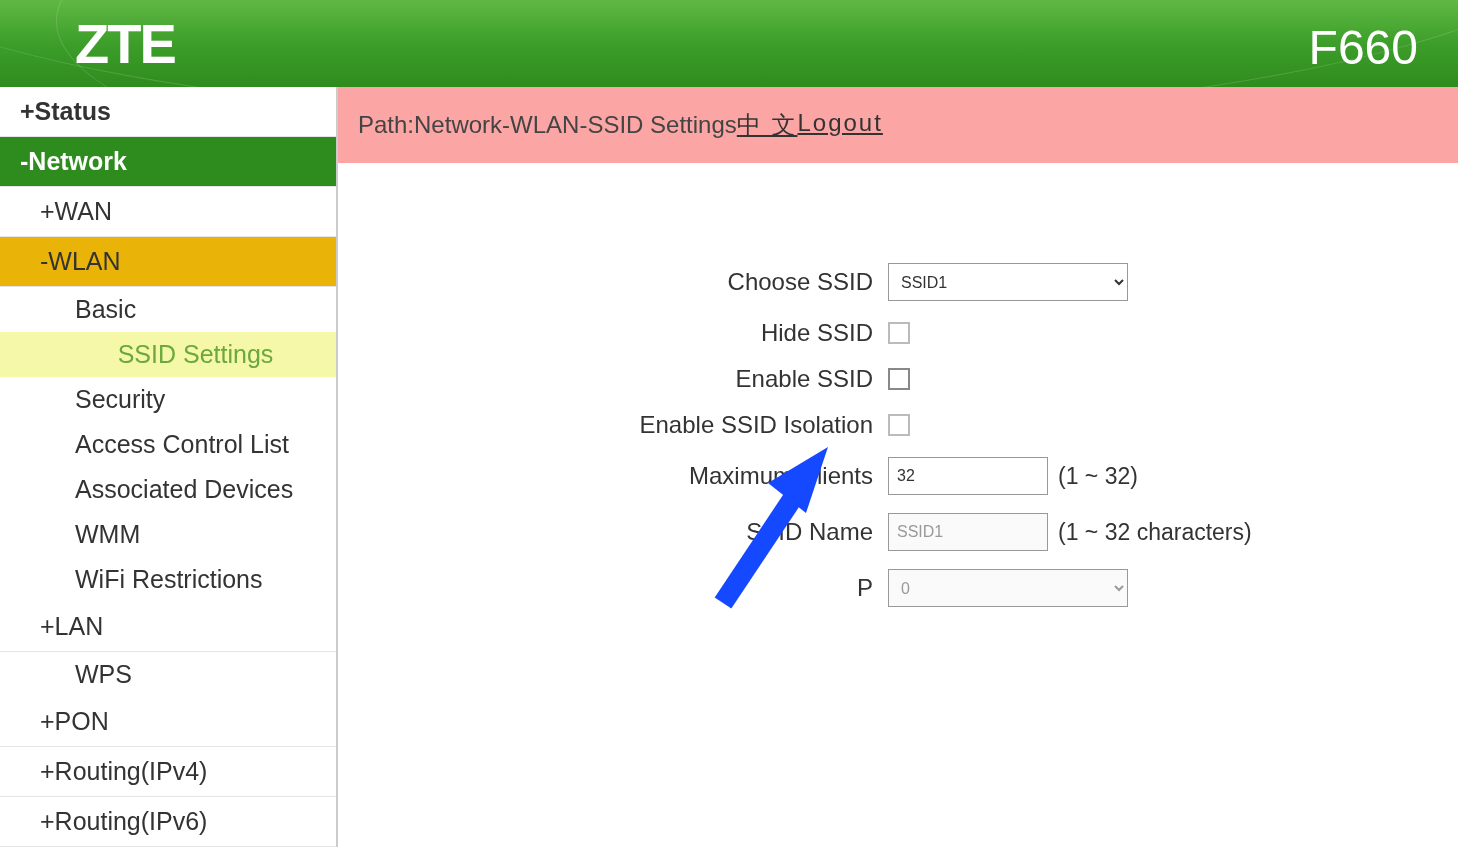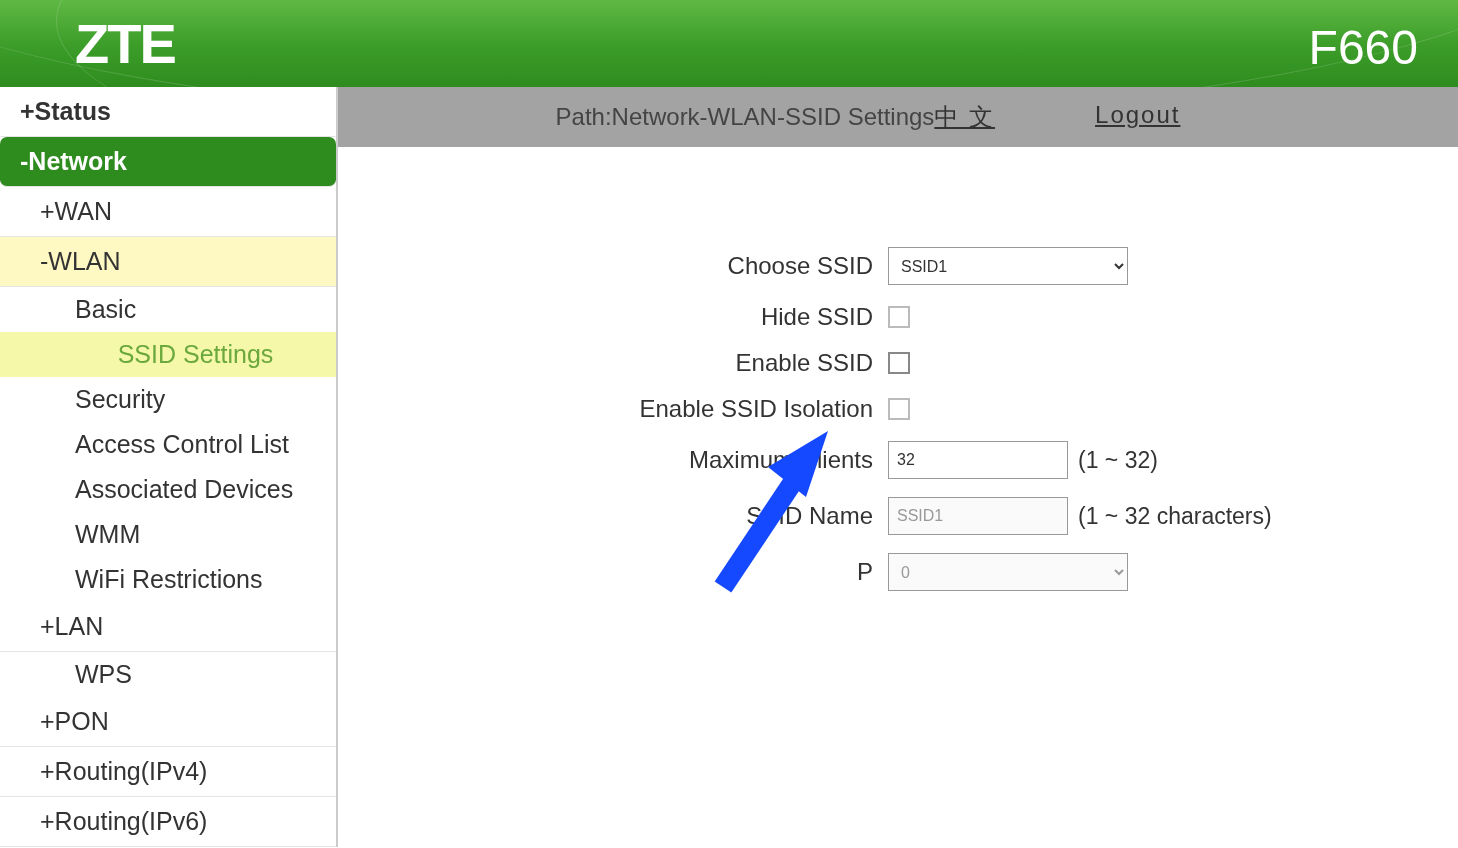--- a/index.html
+++ b/index.html
@@ -53,57 +53,56 @@
   padding: 10px 20px;
   font-size: 25px;
   border-bottom: 1px solid #e5e5e5;
   cursor: pointer;
   color: #333;
 }
 .sidebar-section { font-weight: bold; padding-left: 20px; }
 .sidebar-section.active {
   background: #2e8c1e;
   color: #fff;
-  border-radius: 7px;
 }
 .sidebar-sub { padding-left: 40px; font-weight: normal; }
-.sidebar-sub.active { background: #fef9c3; }
+.sidebar-sub.active { background: #eab308; }
 .sidebar-sub-sub { padding-left: 75px; font-weight: normal; border-bottom: none; padding-top: 8px; padding-bottom: 8px; }
 .sidebar-sub-sub.active { background: #f5f8a8; color: #6ba83d; text-align: center; }
 
 .main { flex: 1; }
 
 .pathbar {
-  background: #a3a3a3;
-  padding: 14px 20px;
+  background: #fca5a5;
+  padding: 22px 20px;
   display: flex;
-  justify-content: center;
+  justify-content: flex-start;
   align-items: center;
   font-size: 24px;
   color: #444;
 }
-.pathbar-right { display: flex; gap: 100px; padding-right: 60px; }
+.pathbar-right { display: flex; padding-right: 60px; }
 .pathbar-right a { color: #333; text-decoration: underline; cursor: pointer; letter-spacing: 2px; }
 
 .form-area { padding: 100px 52px 40px 60px; position: relative; }
 .form-row { display: flex; align-items: center; margin-bottom: 18px; font-size: 24px; }
 .form-label { width: 490px; text-align: right; padding-right: 15px; color: #333; }
 .form-control { display: flex; align-items: center; gap: 10px; }
 
 select.ctl, input.ctl {
   height: 38px;
   border: 1px solid #999;
   font-size: 16px;
   padding: 2px 8px;
   background: #fff;
   color: #333;
 }
 select.ctl { width: 240px; }
 select.ctl.disabled { color: #999; background: #fafafa; }
-input.ctl { width: 180px; }
+input.ctl { width: 160px; }
 input.ctl.disabled { color: #999; background: #fafafa; }
 
 .checkbox-box {
   width: 22px; height: 22px;
   border: 2px solid #888;
   background: #fff;
   display: inline-block;
 }
 .checkbox-box.faded { border-color: #bbb; }
 

